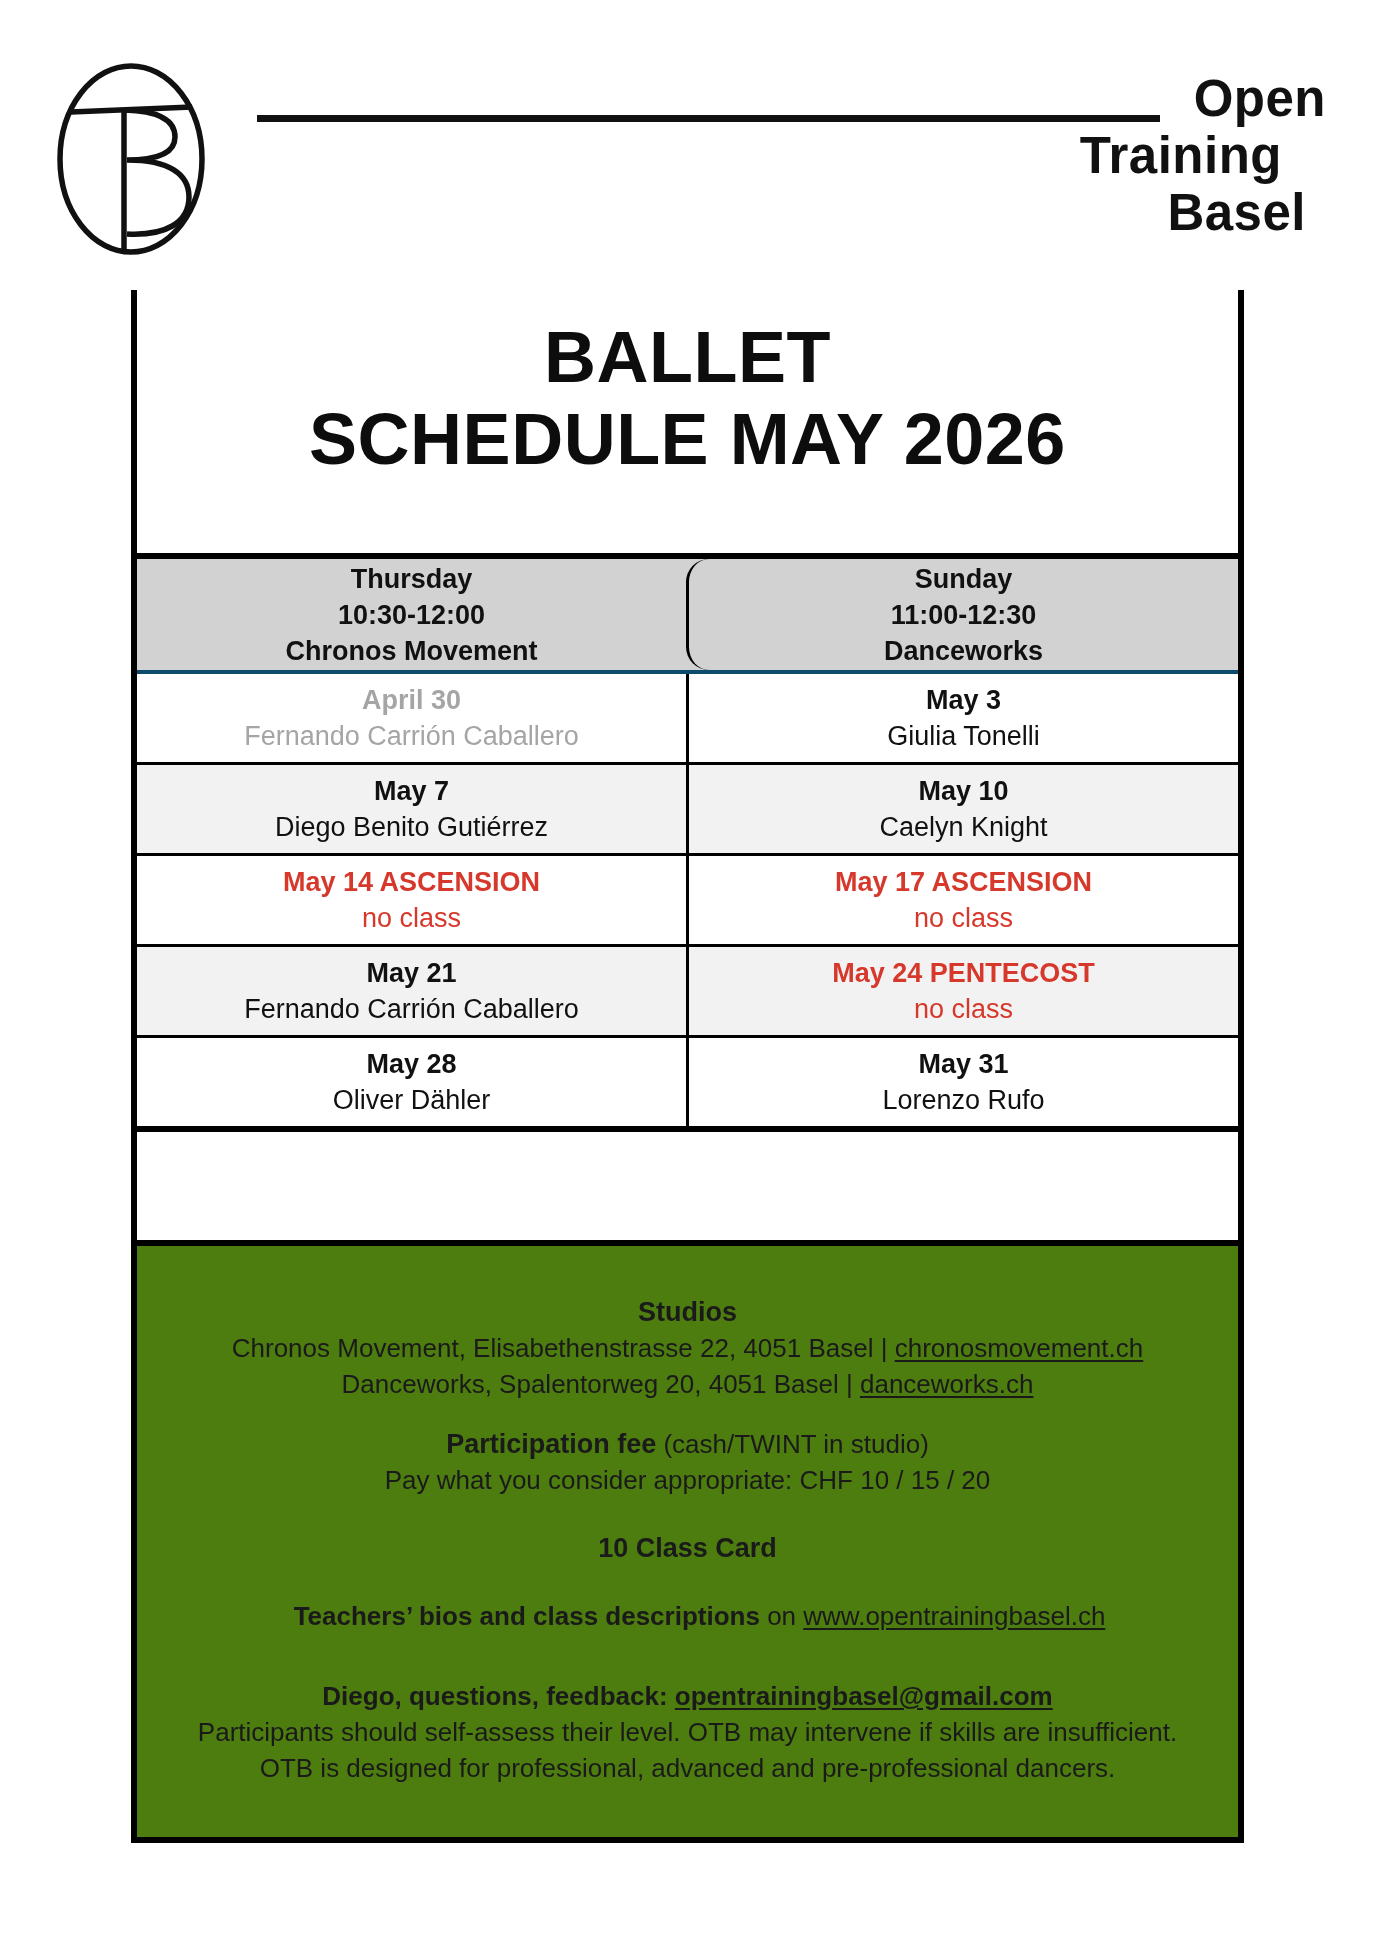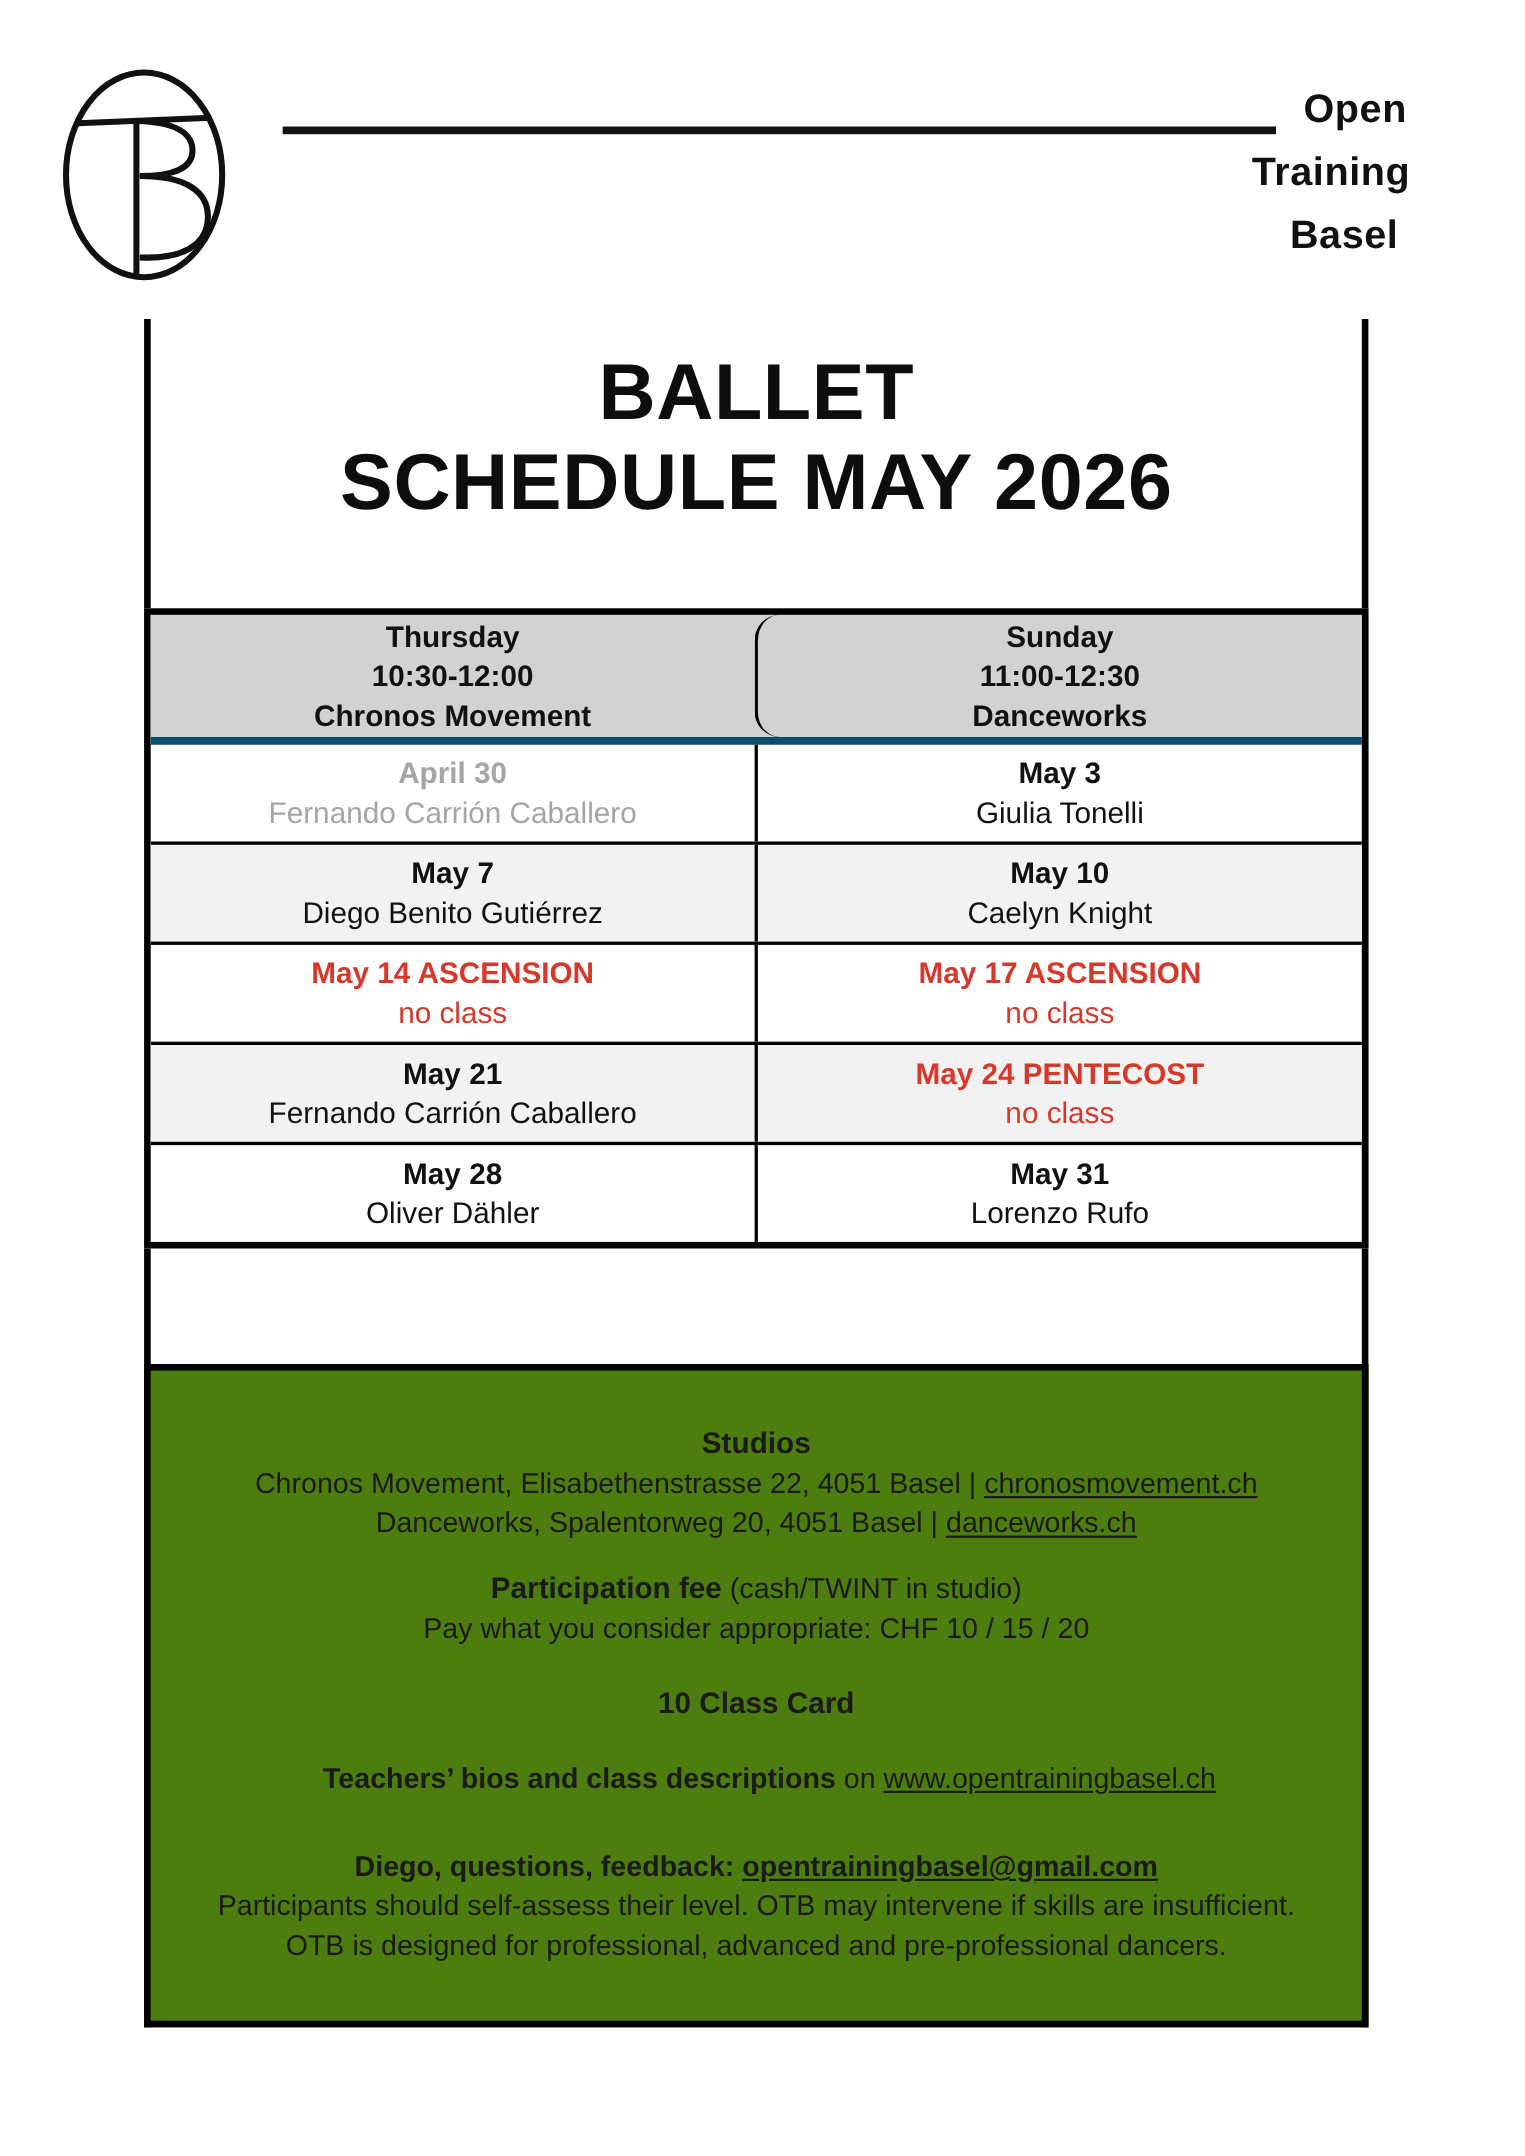--- a/index.html
+++ b/index.html
@@ -5,36 +5,36 @@
   * { margin:0; padding:0; box-sizing:border-box; }
   html,body { background:#ffffff; }
   body {
     width:1386px; height:1960px; position:relative;
     font-family:"Liberation Sans", sans-serif; color:#111;
   }
 
   
   .logo { position:absolute; left:55px; top:60px; width:152px; height:196px; }
   .top-rule { position:absolute; left:257px; top:115px; width:903px; height:7px; background:#111; }
-  .brand { position:absolute; top:70px; right:60px; text-align:center;
-           font-weight:bold; font-size:36px; line-height:57px; letter-spacing:0.5px; }
+  .brand { position:absolute; top:70px; right:60px; text-align:right;
+           font-weight:bold; font-size:51px; line-height:57px; letter-spacing:0.5px; }
   .brand div:nth-child(2){ padding-right:44px; }
   .brand div:nth-child(3){ padding-right:20px; }
 
   
   .frame { position:absolute; left:131px; top:290px; width:1113px; height:1553px;
            border-left:6px solid #000; border-right:6px solid #000; }
 
   .doc-title { position:absolute; top:26px; left:0; right:0; text-align:center;
                font-weight:bold; font-size:72px; line-height:82px; letter-spacing:0.5px; color:#0d0d0d; }
 
   
   .schedule { position:absolute; top:263px; left:-6px; right:-6px;
               border:6px solid #000; background:#fff; }
-  .thead { display:flex; background:#d2d2d2; border-bottom:7px solid #0c4a6e; }
+  .thead { display:flex; background:#d2d2d2; border-bottom:4px solid #0c4a6e; }
   .th { flex:1; height:111px; display:flex; flex-direction:column; justify-content:center;
         text-align:center; font-weight:bold; font-size:27px; line-height:36px; }
   .thead .th + .th { border-left:3px solid #000;border-radius:23px; }
   .tr { display:flex; }
   .tr + .tr { border-top:3px solid #000; }
   .tr.shade { background:#f2f2f2; }
   .td { flex:1; height:88px; display:flex; flex-direction:column; justify-content:center;
         text-align:center; font-size:27px; line-height:36px; }
   .tr .td + .td { border-left:3px solid #000; }
   .date { font-weight:bold; }

